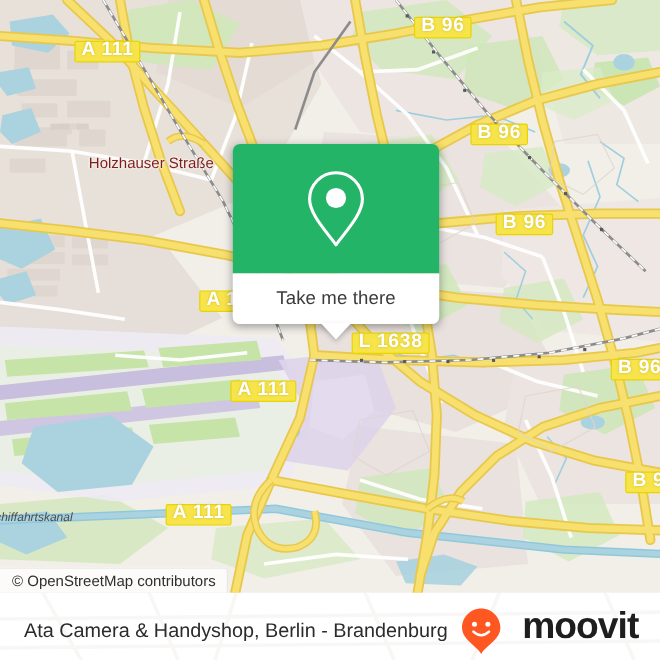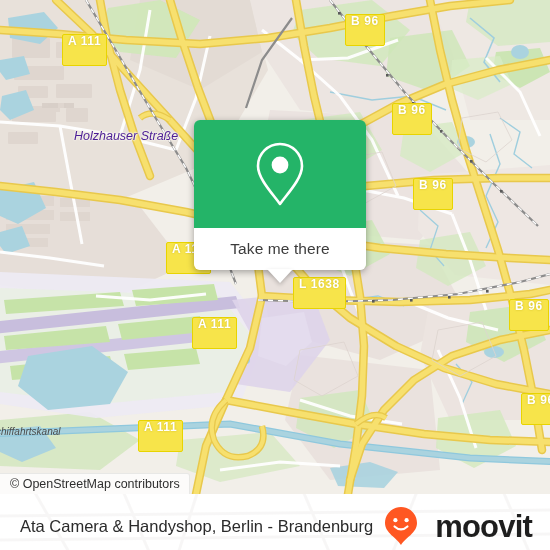--- a/index.html
+++ b/index.html
@@ -30,36 +30,35 @@
   }
   #map svg { display: block; }
 
   
   .shield {
     position: absolute;
     background: #f7e44a;
     border: 1.6px solid #e8d400;
     border-radius: 2px;
     color: #ffffff;
-    font-size: 12px;
+    font-size: 16px;
     font-weight: bold;
     letter-spacing: 0.6px;
-    padding: 1px 5px 18px 5px;
+    padding: 1px 5px 4px 5px;
     line-height: 11px;
     white-space: nowrap;
     text-shadow: 0 0 2px rgba(170,150,0,0.55);
     box-sizing: border-box;
   }
 
   
   .street-label {
     position: absolute;
-    font-style: italic;
     font-size: 12.5px;
-    color: #4c1d95;
+    color: #7f1d1d;
     white-space: nowrap;
     text-shadow:
        1px  0 1.5px #f4f1ea, -1px  0 1.5px #f4f1ea,
        0  1px 1.5px #f4f1ea,  0 -1px 1.5px #f4f1ea;
   }
   .canal-label {
     position: absolute;
     font-style: italic;
     font-size: 10px;
     color: #4a4a4a;
@@ -153,21 +152,21 @@
   #place-title {
     position: relative;
     font-size: 16.5px;
     color: #2b2b2b;
     white-space: nowrap;
     z-index: 2;
   }
   #brand-logo {
     position: relative;
     display: flex;
-    align-items: center;
+    align-items: flex-start;
     gap: 17px;
     z-index: 2;
   }
   #brand-word {
     font-size: 31px;
     font-weight: bold;
     color: #1e1e1e;
     letter-spacing: -0.8px;
     line-height: 31px;
   }

